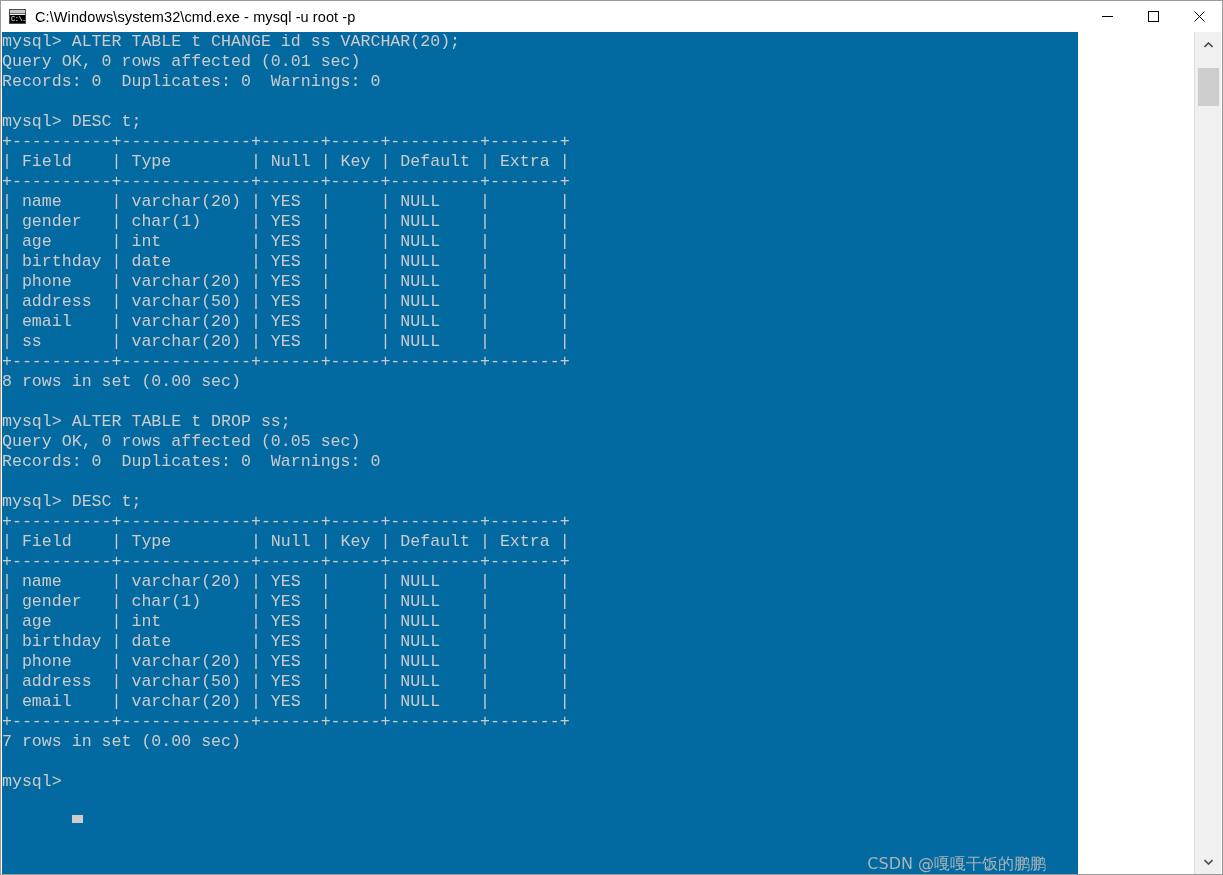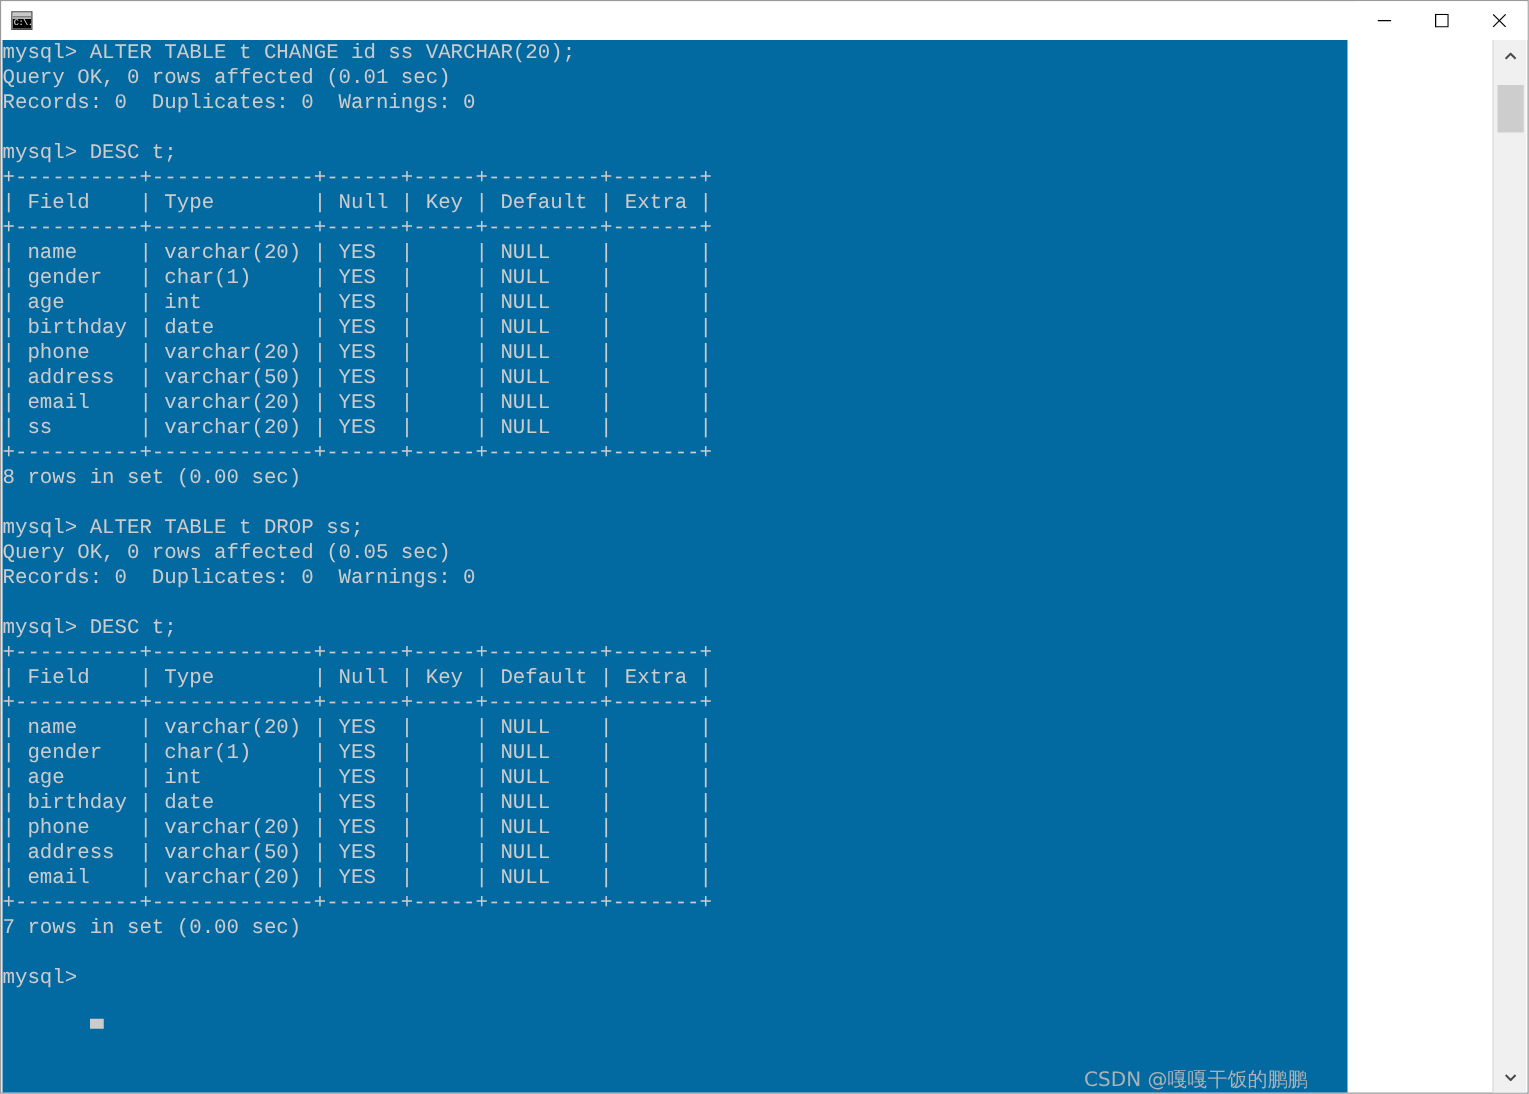--- a/index.html
+++ b/index.html
@@ -180,20 +180,21 @@
 </head>
 <body>
 
 <div class="window">
 
   <div class="titlebar">
     <div class="title-icon">
       <div class="ic-bar"></div>
       <div class="ic-body">C:\.</div>
     </div>
+    <div class="title-text">C:\Windows\system32\cmd.exe - mysql  -u root -p</div>
 
     <div class="win-controls">
       <div class="win-btn minimize">
         <svg width="11" height="11" viewBox="0 0 11 11">
           <rect x="0" y="5" width="11" height="1" fill="#000000"></rect>
         </svg>
       </div>
       <div class="win-btn maximize">
         <svg width="11" height="11" viewBox="0 0 11 11">
           <rect x="0.5" y="0.5" width="10" height="10" fill="none" stroke="#000000" stroke-width="1"></rect>

